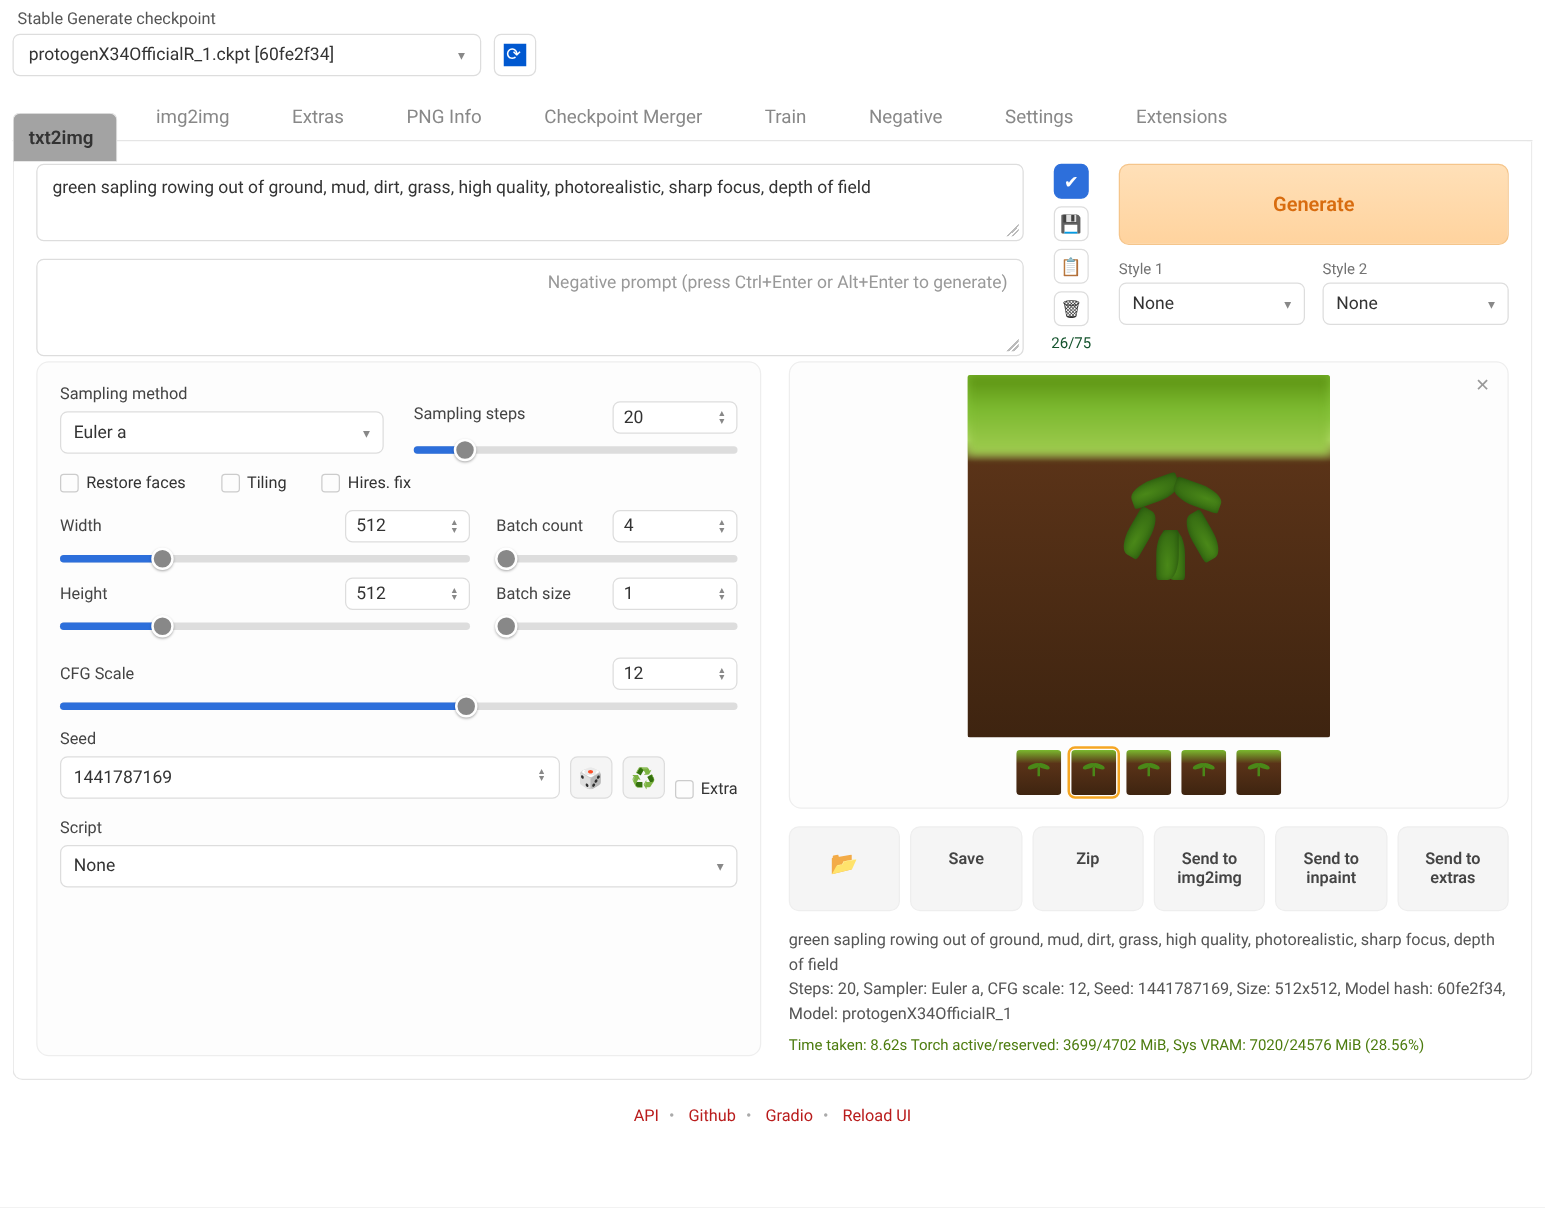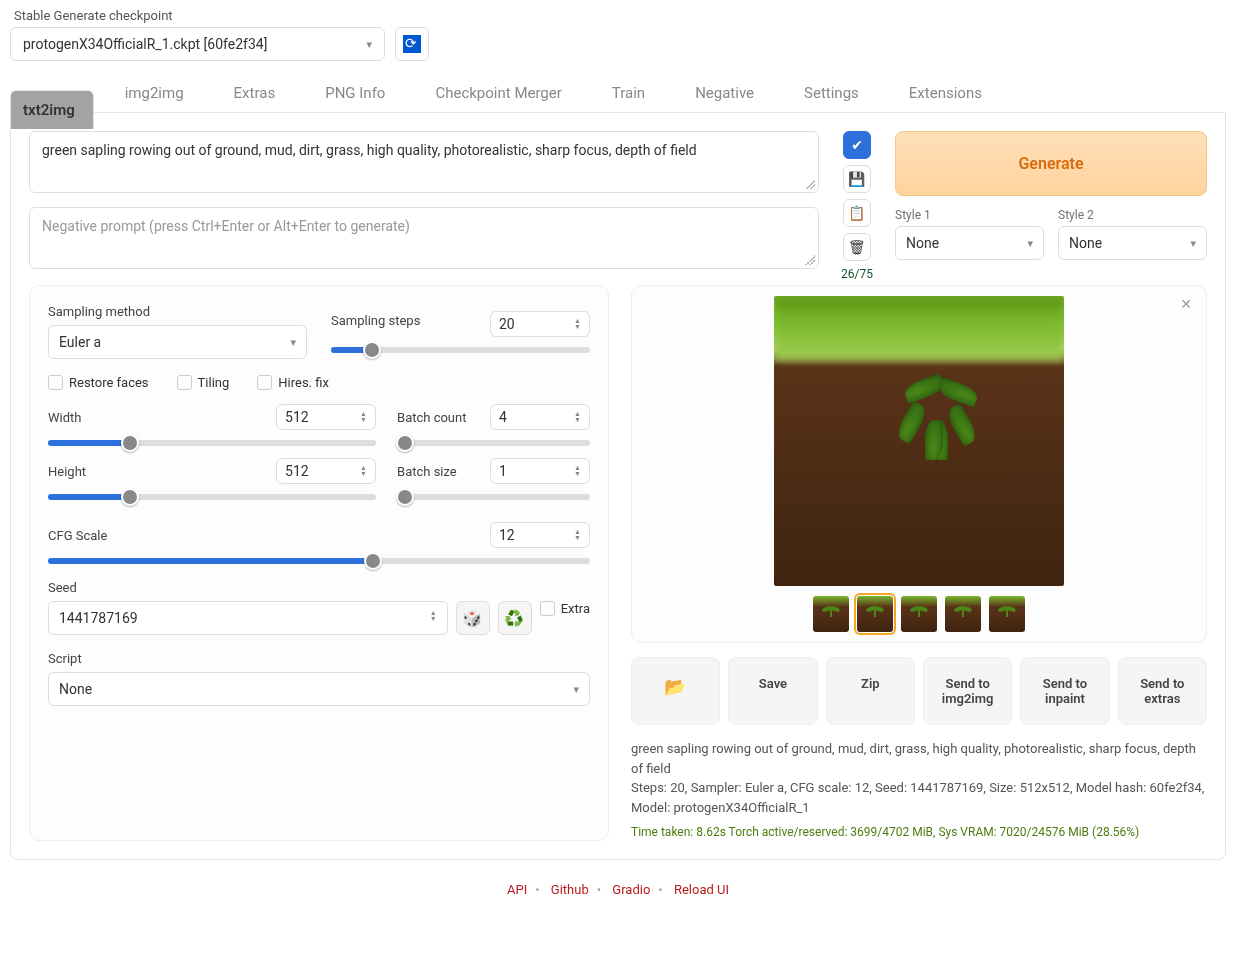--- a/index.html
+++ b/index.html
@@ -36,40 +36,40 @@
 .styles-row { display:flex; gap:14px;}
 .style-block {flex:1;}
 .small-label { font-size:12px; color:#737373; margin-bottom:4px; display:block;}
 .select-box { border:1px solid #ddd; border-radius:6px; padding:8px 10px; display:flex; justify-content:space-between; align-items:center; cursor:pointer; background:#fff;}
 .chev { color:#888; font-size:11px;}
 
 .body-row { display:flex; gap:22px; margin-top:4px;}
 .settings-col { flex:0 0 580px; border:1px solid #eee; border-radius:10px; padding:18px; background:#fdfdfd;}
 .output-col { flex:1; display:flex; flex-direction:column; gap:14px;}
 
-.row { display:flex; gap:24px; margin-bottom:16px; align-items:center;}
+.row { display:flex; gap:24px; margin-bottom:16px; align-items:flex-end;}
 .field { flex:1; }
 .field-label { font-size:13px; color:#444; margin-bottom:6px; display:block;}
 .num-input { border:1px solid #ddd; border-radius:6px; padding:4px 8px; width:100px; text-align:center; display:flex; align-items:center; justify-content:space-between; background:#fff;}
 .spinners {display:flex; flex-direction:column; font-size:7px; color:#888; line-height:6px;}
 
 .slider-track { height:6px; background:#ddd; border-radius:3px; position:relative; margin-top:10px;}
 .slider-fill { height:6px; background:#2d6fdb; border-radius:3px; position:absolute; left:0; top:0;}
 .slider-thumb { width:18px; height:18px; background:#888; border:2px solid #fff; border-radius:50%; position:absolute; top:-6px; margin-left:-9px; box-shadow:0 1px 2px rgba(0,0,0,0.3);}
 
 .checks-row {display:flex; gap:28px; margin-bottom:14px;}
 .chk {display:flex; align-items:center; gap:6px; font-size:13px;}
 .chk-box {width:15px; height:15px; border:1px solid #ccc; border-radius:3px;}
 
 .wh-row {display:flex; gap:21px; margin-bottom:10px;}
 .wh-left{flex:1.7;} .wh-right{flex:1;}
 .wh-field {margin-bottom:12px;}
 .wh-top {display:flex; justify-content:space-between; align-items:center; margin-bottom:4px;}
 
-.seed-row {display:flex; gap:8px; align-items:flex-start;}
+.seed-row {display:flex; gap:8px; align-items:flex-end;}
 .seed-input {flex:1; border:1px solid #ddd; border-radius:6px; padding:8px 10px; display:flex; justify-content:space-between; background:#fff;}
 .icon-btn {width:34px; height:34px; border:1px solid #ddd; border-radius:6px; background:#f5f5f5; display:flex; align-items:center; justify-content:center; cursor:pointer; font-size:16px;}
 
 .output-panel { border:1px solid #eee; border-radius:10px; padding:10px; position:relative; background:#fdfdfd;}
 .output-img { width:290px; height:290px; margin:0 auto; display:block; border-radius:2px; overflow:hidden; position:relative;}
 .close-x {position:absolute; top:10px; right:14px; color:#999; cursor:pointer;}
 
 .thumbs {display:flex; justify-content:center; gap:8px; margin-top:10px;}
 .thumb {width:36px; height:36px; border-radius:3px; overflow:hidden; cursor:pointer;}
 .thumb.selected {outline:2px solid #f5a623; outline-offset:1px;}
@@ -134,21 +134,21 @@
 
 <div class="main-panel">
   <div style="flex:1; display:flex; flex-direction:column;">
 
     <div style="display:flex; gap:18px;">
       <div class="left-col">
         <div class="prompt-box" style="height:62px;">
           <span>green sapling rowing out of ground, mud, dirt, grass, high quality, photorealistic, sharp focus, depth of field</span>
           <div class="resize"></div>
         </div>
-        <div class="prompt-box" style="height:62px;">
+        <div class="prompt-box" style="height:78px;text-align:right;">
           <span class="placeholder">Negative prompt (press Ctrl+Enter or Alt+Enter to generate)</span>
           <div class="resize"></div>
         </div>
       </div>
 
       <div class="right-header-col">
         <div class="action-icons">
           <div class="ibtn check">
               <span>✔</span>
             </div>

